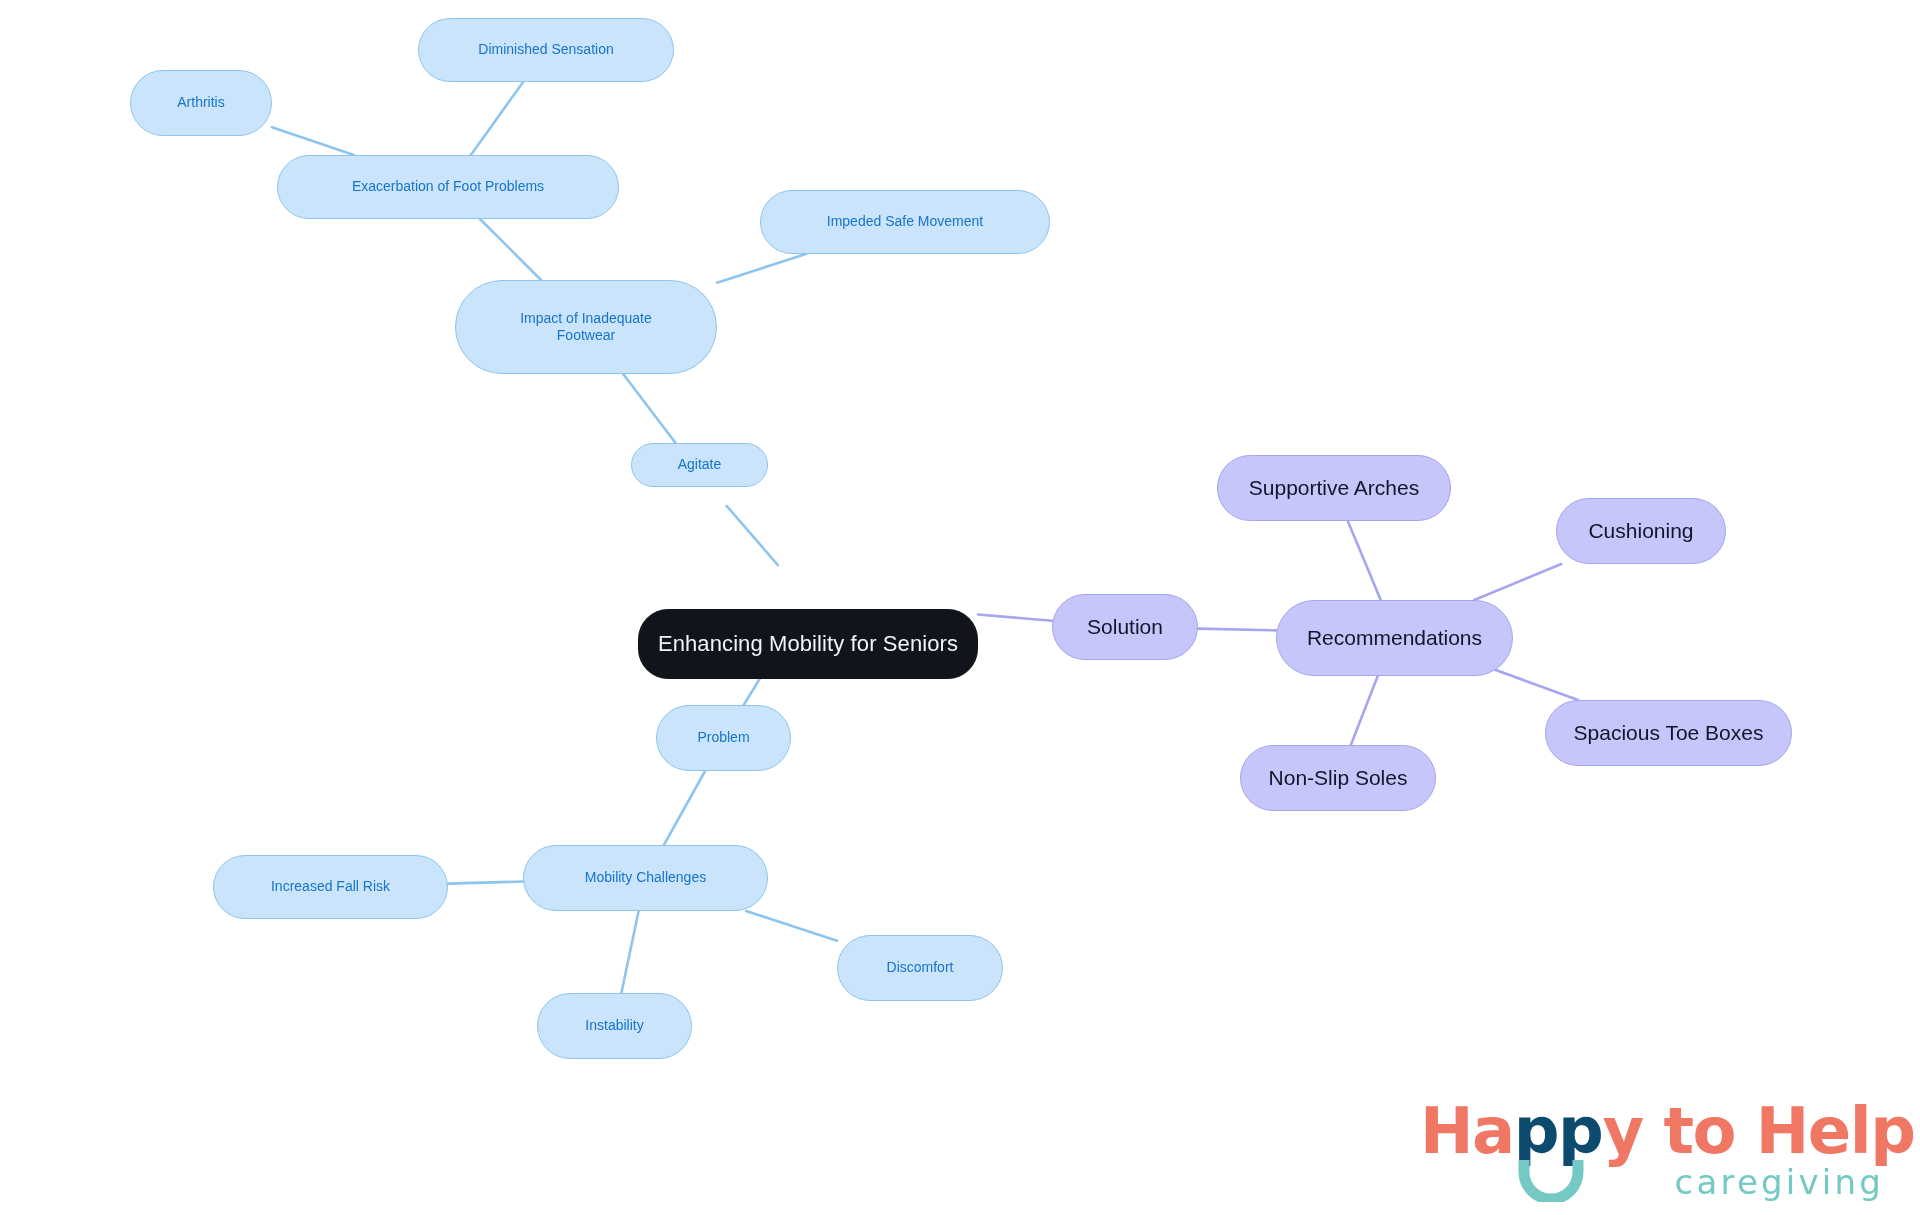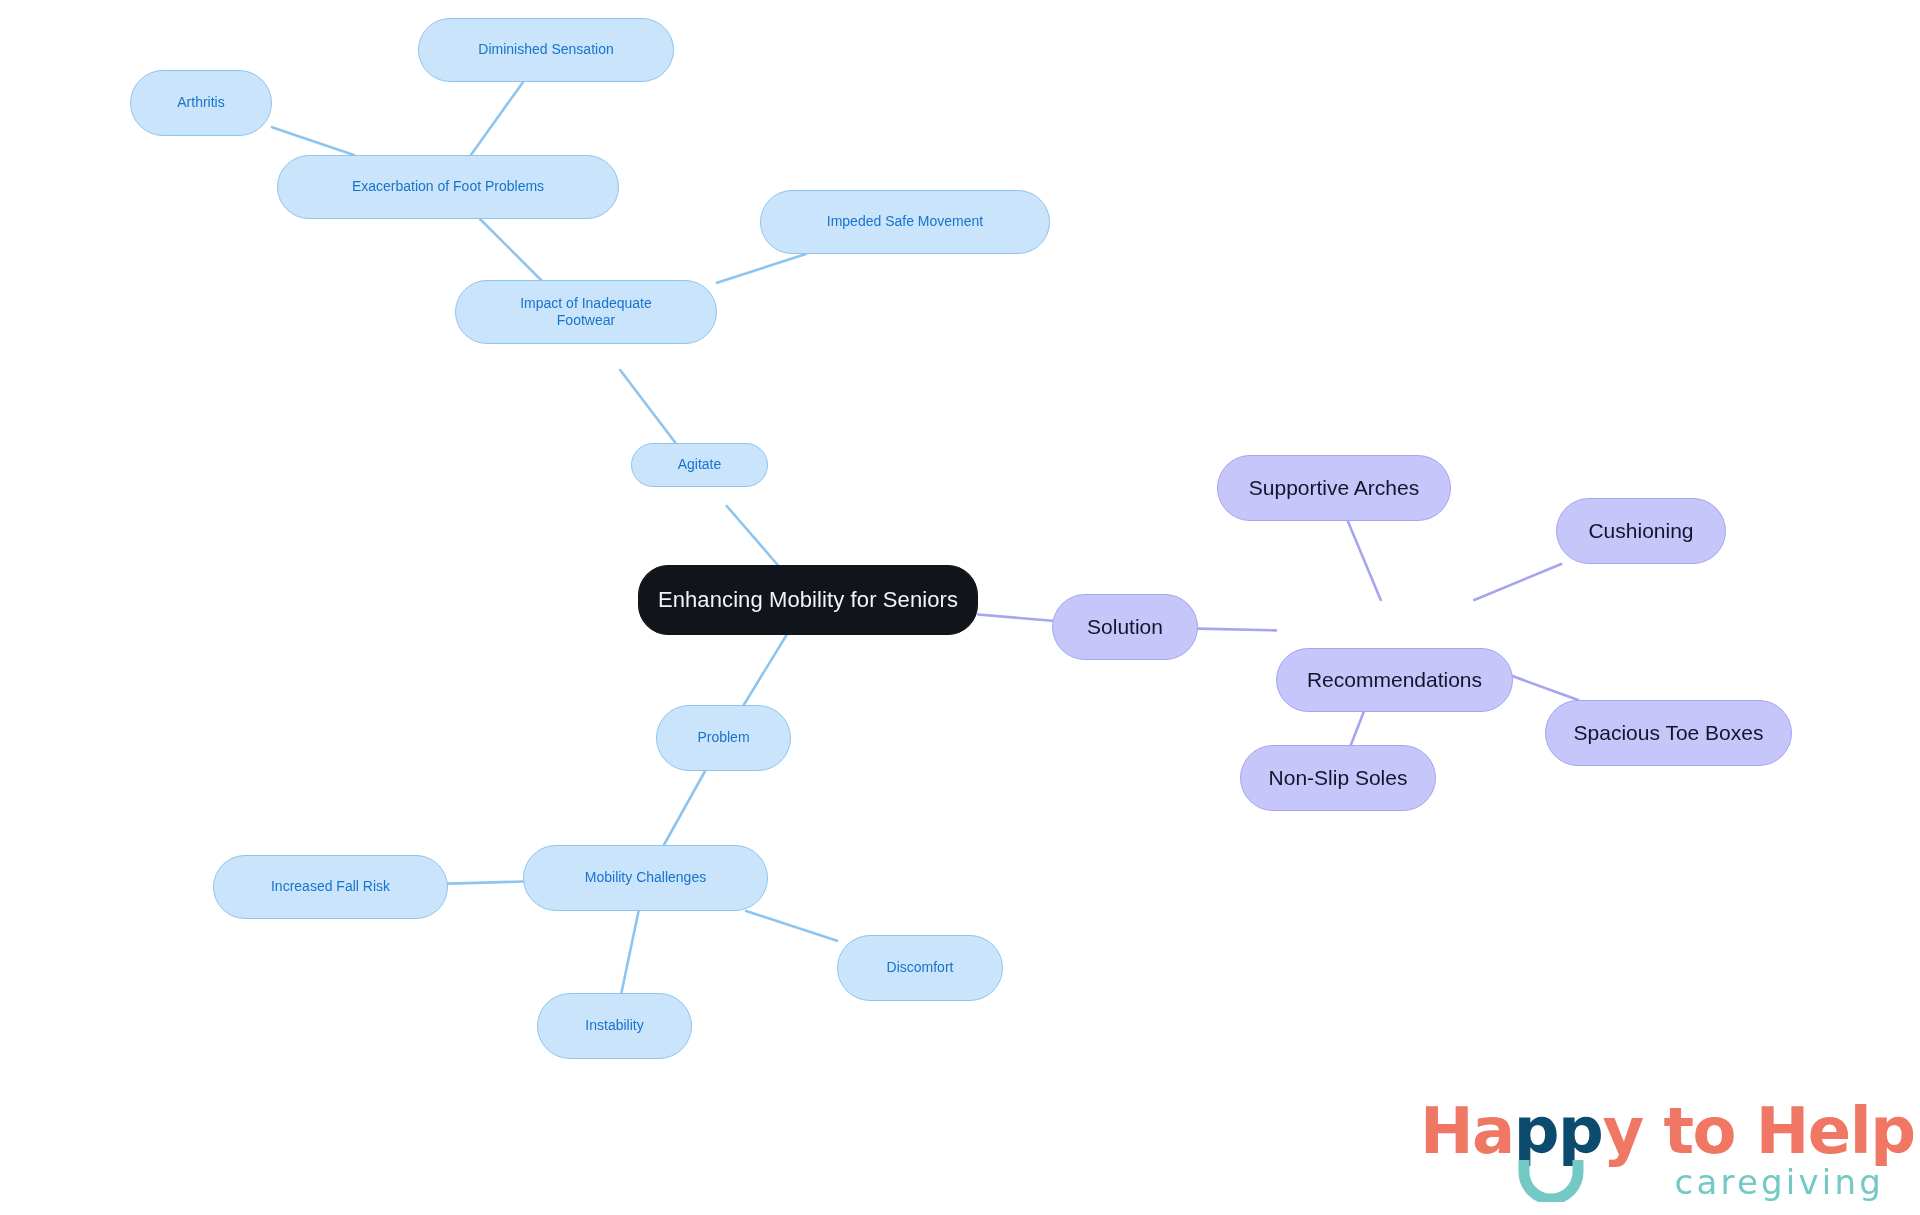--- a/index.html
+++ b/index.html
@@ -38,20 +38,21 @@
     white-space: pre-line;
     padding: 0 14px;
   }
   .node.root {
     background: #12141c;
     color: #f2f4f8;
     border: 1px solid #12141c;
     font-size: 22px;
     border-radius: 30px;
     letter-spacing: 0.1px;
+    margin-top: 44px;
   }
   .node.blue {
     background: #c9e4fb;
     color: #1874cb;
     border: 1.4px solid #8ec5ef;
     font-size: 14px;
   }
   .node.purple {
     background: #c6c6fb;
     color: #0f172a;
@@ -117,33 +118,33 @@
       <line x1="1198" y1="628.6252319109462" x2="1276" y2="630.3617810760668" stroke="#a5a5f0" stroke-width="2.6" stroke-linecap="round"></line>
       <line x1="1380.7310344827586" y1="600" x2="1347.7689655172414" y2="521" stroke="#a5a5f0" stroke-width="2.6" stroke-linecap="round"></line>
       <line x1="1474.25" y1="600" x2="1561.25" y2="564" stroke="#a5a5f0" stroke-width="2.6" stroke-linecap="round"></line>
       <line x1="1484.92" y1="666" x2="1578.08" y2="700" stroke="#a5a5f0" stroke-width="2.6" stroke-linecap="round"></line>
       <line x1="1381.6413793103447" y1="666" x2="1350.8586206896553" y2="745" stroke="#a5a5f0" stroke-width="2.6" stroke-linecap="round"></line>
     </svg>
 
   <div id="node-layer">
       <div class="node root" style="left: 638px; top: 565px; width: 340px; height: 70px;"><span>Enhancing Mobility for Seniors</span></div>
       <div class="node blue" style="left: 631px; top: 443px; width: 137px; height: 44px;"><span>Agitate</span></div>
-      <div class="node blue" style="left: 455px; top: 280px; width: 262px; height: 64px;"><span>Impact of Inadequate
+      <div class="node blue" style="left: 455px; top: 280px; width: 262px; height: 94px;"><span>Impact of Inadequate
 Footwear</span></div>
       <div class="node blue" style="left: 277px; top: 155px; width: 342px; height: 64px;"><span>Exacerbation of Foot Problems</span></div>
       <div class="node blue" style="left: 130px; top: 70px; width: 142px; height: 66px;"><span>Arthritis</span></div>
       <div class="node blue" style="left: 418px; top: 18px; width: 256px; height: 64px;"><span>Diminished Sensation</span></div>
       <div class="node blue" style="left: 760px; top: 190px; width: 290px; height: 64px;"><span>Impeded Safe Movement</span></div>
       <div class="node blue" style="left: 656px; top: 705px; width: 135px; height: 66px;"><span>Problem</span></div>
       <div class="node blue" style="left: 523px; top: 845px; width: 245px; height: 66px; justify-content: center;"><span>Mobility Challenges</span></div>
       <div class="node blue" style="left: 213px; top: 855px; width: 235px; height: 64px;"><span>Increased Fall Risk</span></div>
       <div class="node blue" style="left: 537px; top: 993px; width: 155px; height: 66px;"><span>Instability</span></div>
       <div class="node blue" style="left: 837px; top: 935px; width: 166px; height: 66px;"><span>Discomfort</span></div>
       <div class="node purple" style="left: 1052px; top: 594px; width: 146px; height: 66px;"><span>Solution</span></div>
-      <div class="node purple" style="left: 1276px; top: 600px; width: 237px; height: 64px; margin-top: 48px;"><span>Recommendations</span></div>
+      <div class="node purple" style="left: 1276px; top: 600px; width: 237px; height: 76px;"><span>Recommendations</span></div>
       <div class="node purple" style="left: 1217px; top: 455px; width: 234px; height: 66px;"><span>Supportive Arches</span></div>
       <div class="node purple" style="left: 1556px; top: 498px; width: 170px; height: 66px;"><span>Cushioning</span></div>
       <div class="node purple" style="left: 1545px; top: 700px; width: 247px; height: 66px;"><span>Spacious Toe Boxes</span></div>
       <div class="node purple" style="left: 1240px; top: 745px; width: 196px; height: 66px;"><span>Non-Slip Soles</span></div>
     </div>
 
   <div id="logo">
     <div class="logo-main"><span class="lg-coral">Ha</span><span class="lg-teal">pp</span><span class="lg-coral">y to Help</span></div>
     <svg id="logo-smile" viewBox="0 0 66 46" xmlns="http://www.w3.org/2000/svg">
       <path d="M6 4 L6 16 A27 27 0 0 0 60 16 L60 4" fill="none" stroke="#74c9c4" stroke-width="11" stroke-linecap="butt"></path>

